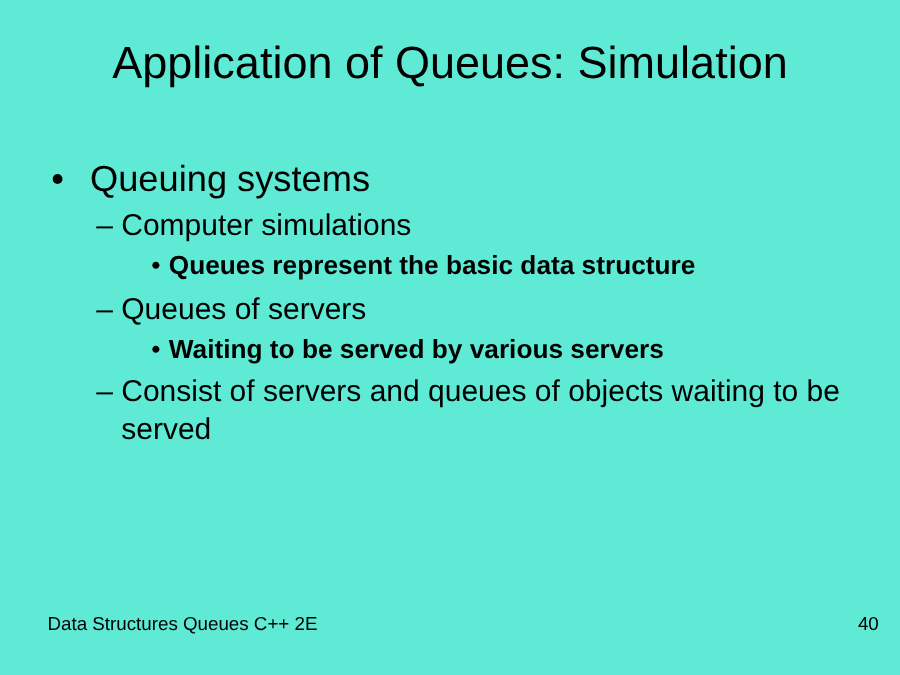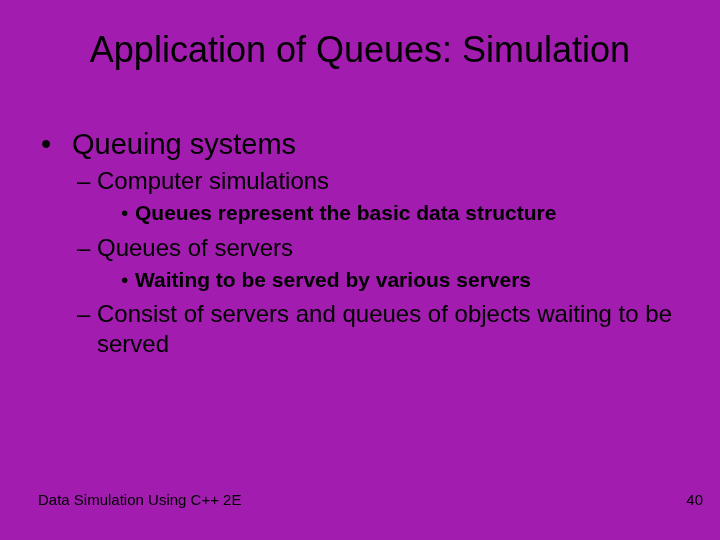--- a/index.html
+++ b/index.html
@@ -1,19 +1,19 @@
 <!DOCTYPE html>
 <html><head>
 <meta charset="utf-8">
 <style>
   html,body { margin:0; padding:0; }
   .slide {
     position:relative;
     width:720px; height:540px;
-    background:#a21caf;
+    background:#5eead4;
     color:#000000;
     font-family:"Liberation Sans", sans-serif;
     overflow:hidden;
   }
   .title {
     position:absolute;
     top:29px; left:0; width:720px;
     text-align:center;
     font-size:36px;
     line-height:42px;
@@ -75,16 +75,16 @@
   <div class="item l3 b4">
     <span class="marker">•</span>
     <span class="txt">Waiting to be served by various servers</span>
   </div>
 
   <div class="item l2 b5">
     <span class="marker">–</span>
     <span class="txt">Consist of servers and queues of objects waiting to be served</span>
   </div>
 
-  <div class="footer-left">Data Simulation Using C++ 2E</div>
+  <div class="footer-left">Data Structures Queues C++ 2E</div>
   <div class="footer-right">40</div>
 
 </div>
 
 </body></html>

